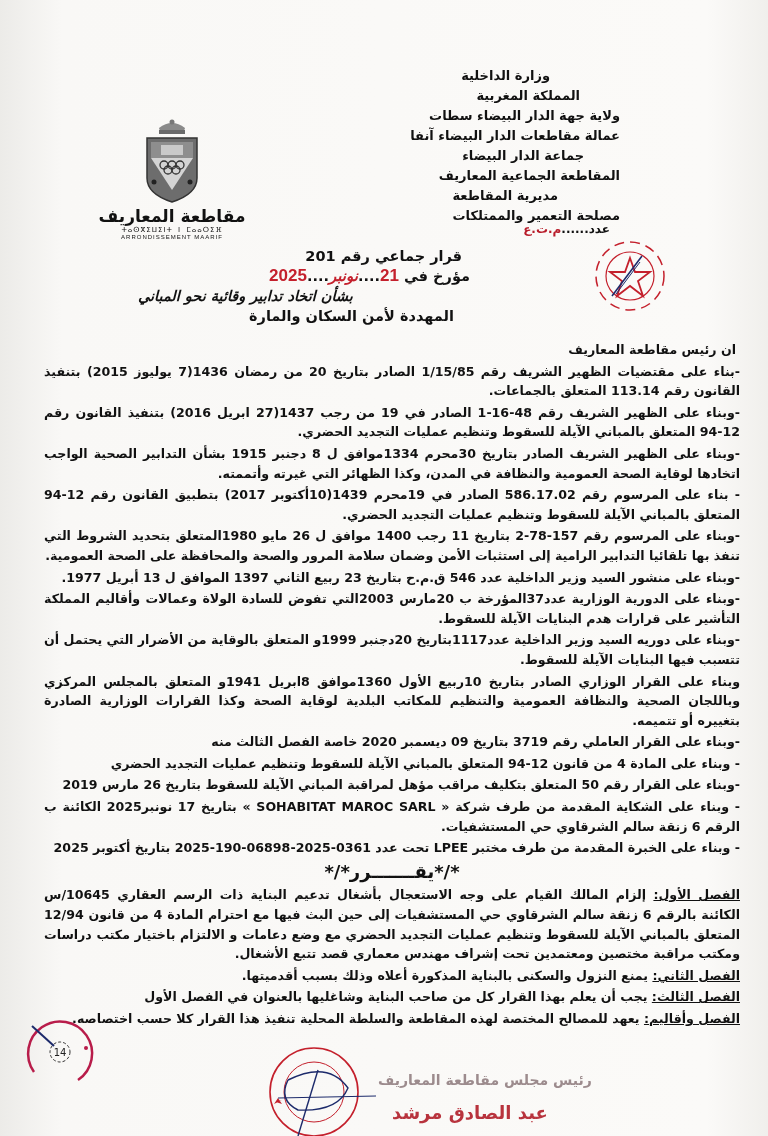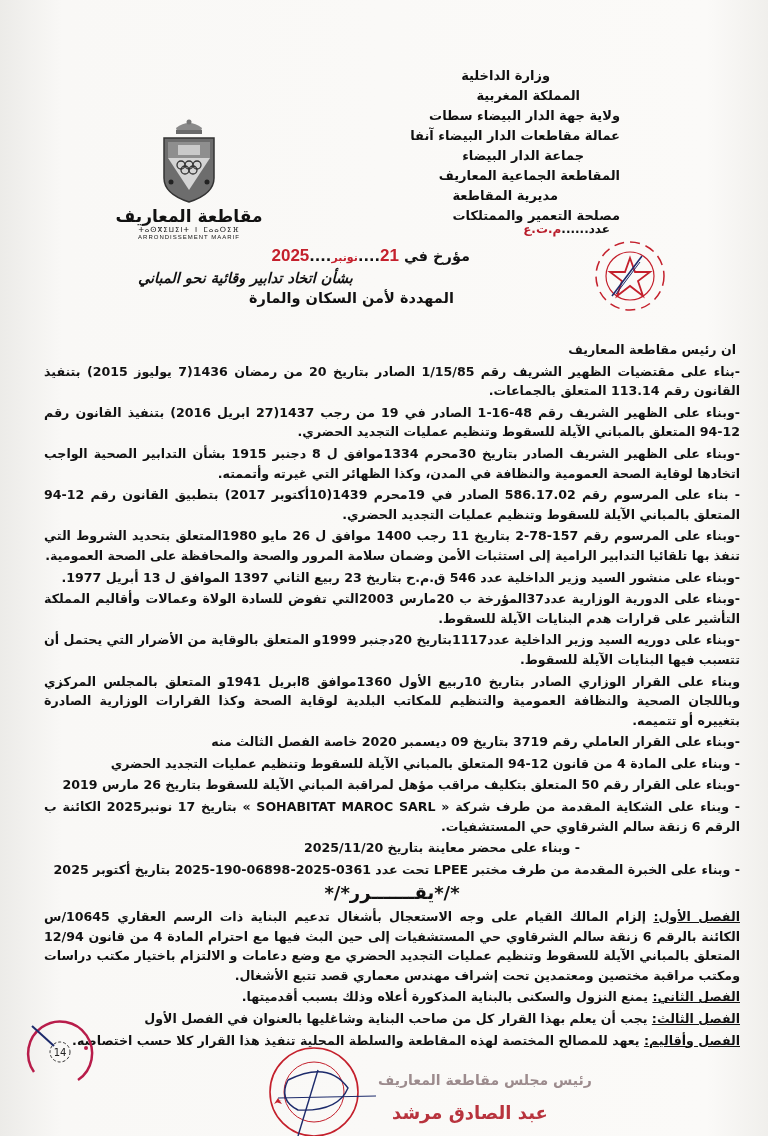--- a/index.html
+++ b/index.html
@@ -11,33 +11,33 @@
     position: relative;
   }
   .page { position: absolute; inset: 0; background: linear-gradient(90deg,#ecebe8 0%,#f9f8f6 8%,#fbfaf8 92%,#f0efec 100%); }
   .header-right {
     position: absolute; top: 66px; right: 148px; width: 260px;
     font-weight: bold; font-size: 13px; line-height: 20px; text-align: center;
   }
   .header-right div { white-space: nowrap; }
   .ref-line { position: absolute; top: 222px; right: 158px; font-size: 12px; font-weight: bold; }
   .ref-line .dots { color: #b81c2a; }
-  .logo { position: absolute; top: 118px; left: 89px; width: 200px; text-align: center; }
+  .logo { position: absolute; top: 118px; left: 72px; width: 200px; text-align: center; }
   .logo svg { display: block; margin: 0 auto; }
   .logo .ar { font-size: 17px; font-weight: bold; margin-top: 2px; letter-spacing: 0.5px; }
   .logo .tif { font-family: "DejaVu Sans Mono", monospace; font-size: 7px; letter-spacing: 1px; direction: ltr; }
   .logo .fr { font-family: "Liberation Sans", sans-serif; font-size: 6px; letter-spacing: 1px; direction: ltr; }
   .title-block {
     position: absolute; top: 246px; right: 420px; transform: translateX(50%);
     width: 420px; text-align: center; font-weight: bold; font-size: 14.5px; line-height: 20px;
   }
   .title-block .no { text-align: right; padding-right: 96px; }
   .title-block .dt { text-align: right; padding-right: 88px; }
   .title-block .dt .red { color: #c4202c; font-size: 17px; font-family: "Liberation Sans", sans-serif; }
-  .title-block .dt .month { color: #c4202c; font-size: 11px; }
+  .title-block .dt .month { color: #c4202c; font-size: 15px; font-style: italic; }
   .body-text {
     position: absolute; top: 340px; right: 28px; left: 44px;
     font-size: 12.6px; line-height: 19.6px; font-weight: bold;
   }
   .body-text p { margin: 0 0 2px 0; text-align: justify; text-align-last: right; }
   .body-text .intro { padding-right: 4px; margin-bottom: 2px; }
   .decide { text-align: center; font-size: 18px; margin: 4px 0 4px; letter-spacing: 1px; }
   .art-head { text-decoration: underline; }
   .stamp-right { position: absolute; top: 236px; left: 590px; }
   .stamp-left { position: absolute; top: 1010px; left: 20px; }
@@ -88,20 +88,21 @@
 
   <svg class="stamp-right" width="80" height="80" viewBox="0 0 80 80">
     <circle cx="40" cy="40" r="34" fill="none" stroke="#c4202c" stroke-width="1.5" stroke-dasharray="10 6"></circle>
     <circle cx="40" cy="40" r="24" fill="none" stroke="#c4202c" stroke-width="1.2"></circle>
     <path d="M40 22 L45 36 L60 36 L48 45 L53 60 L40 50 L27 60 L32 45 L20 36 L35 36 Z" fill="none" stroke="#c4202c" stroke-width="1.8"></path>
     <path d="M22 60 L52 20" stroke="#1c2a6b" stroke-width="1.5"></path>
     <path d="M26 58 L50 26" stroke="#1c2a6b" stroke-width="1"></path>
   </svg>
 
   <div class="title-block">
+    <div class="no">قرار جماعي رقم 201</div>
     <div class="dt">
       <span>مؤرخ في</span>
       <span class="red">21</span><span>....</span><span class="month">نونبر</span><span>....</span><span class="red">2025</span>
     </div>
     <div style="text-align:left;padding-right:90px;font-style:italic;">بشأن اتخاد تدابير وقائية نحو المباني</div>
     <div style="text-align:right;padding-right:104px;">المهددة لأمن السكان والمارة</div>
   </div>
 
   <div class="body-text">
     <p class="intro">ان رئيس مقاطعة المعاريف</p>
@@ -111,21 +112,20 @@
     <p>- بناء على المرسوم رقم 586.17.02 الصادر في 19محرم 1439(10أكتوبر 2017) بتطبيق القانون رقم 12-94 المتعلق بالمباني الآيلة للسقوط وتنظيم عمليات التجديد الحضري.</p>
     <p>-وبناء على المرسوم رقم 157-78-2 بتاريخ 11 رجب 1400 موافق ل 26 مايو 1980المتعلق بتحديد الشروط التي تنفذ بها تلقائيا التدابير الرامية إلى استثبات الأمن وضمان سلامة المرور والصحة والمحافظة على الصحة العمومية.</p>
     <p>-وبناء على منشور السيد وزير الداخلية عدد 546 ق.م.ح بتاريخ 23 ربيع الثاني 1397 الموافق ل 13 أبريل 1977.</p>
     <p>-وبناء على الدورية الوزارية عدد37المؤرخة ب 20مارس 2003التي تفوض للسادة الولاة وعمالات وأقاليم المملكة التأشير على قرارات هدم البنايات الآيلة للسقوط.</p>
     <p>-وبناء على دوريه السيد وزير الداخلية عدد1117بتاريخ 20دجنبر 1999و المتعلق بالوقاية من الأضرار التي يحتمل أن تتسبب فيها البنايات الآيلة للسقوط.</p>
     <p>وبناء على القرار الوزاري الصادر بتاريخ 10ربيع الأول 1360موافق 8ابريل 1941و المتعلق بالمجلس المركزي وباللجان الصحية والنظافة العمومية والتنظيم للمكاتب البلدية لوقاية الصحة وكذا القرارات الوزارية الصادرة بتغييره أو تتميمه.</p>
     <p>-وبناء على القرار العاملي رقم 3719 بتاريخ 09 ديسمبر 2020 خاصة الفصل الثالث منه</p>
     <p>- وبناء على المادة 4 من قانون 12-94 المتعلق بالمباني الآيلة للسقوط وتنظيم عمليات التجديد الحضري</p>
     <p>-وبناء على القرار رقم 50 المتعلق بتكليف مراقب مؤهل لمراقبة المباني الآيلة للسقوط بتاريخ 26 مارس 2019</p>
     <p>- وبناء على الشكاية المقدمة من طرف شركة « SOHABITAT MAROC SARL » بتاريخ 17 نونبر2025 الكائنة ب الرقم 6 زنقة سالم الشرقاوي حي المستشفيات.</p>
-    <p style="padding-right:160px;">- وبناء على محضر معاينة بتاريخ 2025/11/20</p>
     <p>- وبناء على الخبرة المقدمة من طرف مختبر LPEE تحت عدد 0361-2025-06898-190-2025 بتاريخ أكتوبر 2025</p>
 
     <div class="decide">*/*يقـــــــرر*/*</div>
 
     <p><span class="art-head">الفصل الأول:</span><span> إلزام المالك القيام على وجه الاستعجال بأشغال تدعيم البناية ذات الرسم العقاري 10645/س الكائنة بالرقم 6 زنقة سالم الشرقاوي حي المستشفيات إلى حين البث فيها مع احترام المادة 4 من قانون 12/94 المتعلق بالمباني الآيلة للسقوط وتنظيم عمليات التجديد الحضري مع وضع دعامات و الالتزام باختيار مكتب دراسات ومكتب مراقبة مختصين ومعتمدين تحت إشراف مهندس معماري قصد تتبع الأشغال.</span></p>
     <p><span class="art-head">الفصل الثاني:</span><span> يمنع النزول والسكنى بالبناية المذكورة أعلاه وذلك بسبب أقدميتها.</span></p>
     <p><span class="art-head">الفصل الثالث:</span><span> يجب أن يعلم بهذا القرار كل من صاحب البناية وشاغليها بالعنوان في الفصل الأول</span></p>
     <p><span class="art-head">الفصل وأقاليم:</span><span> يعهد للمصالح المختصة لهذه المقاطعة والسلطة المحلية تنفيذ هذا القرار كلا حسب اختصاصه.</span></p>
   </div>
 

